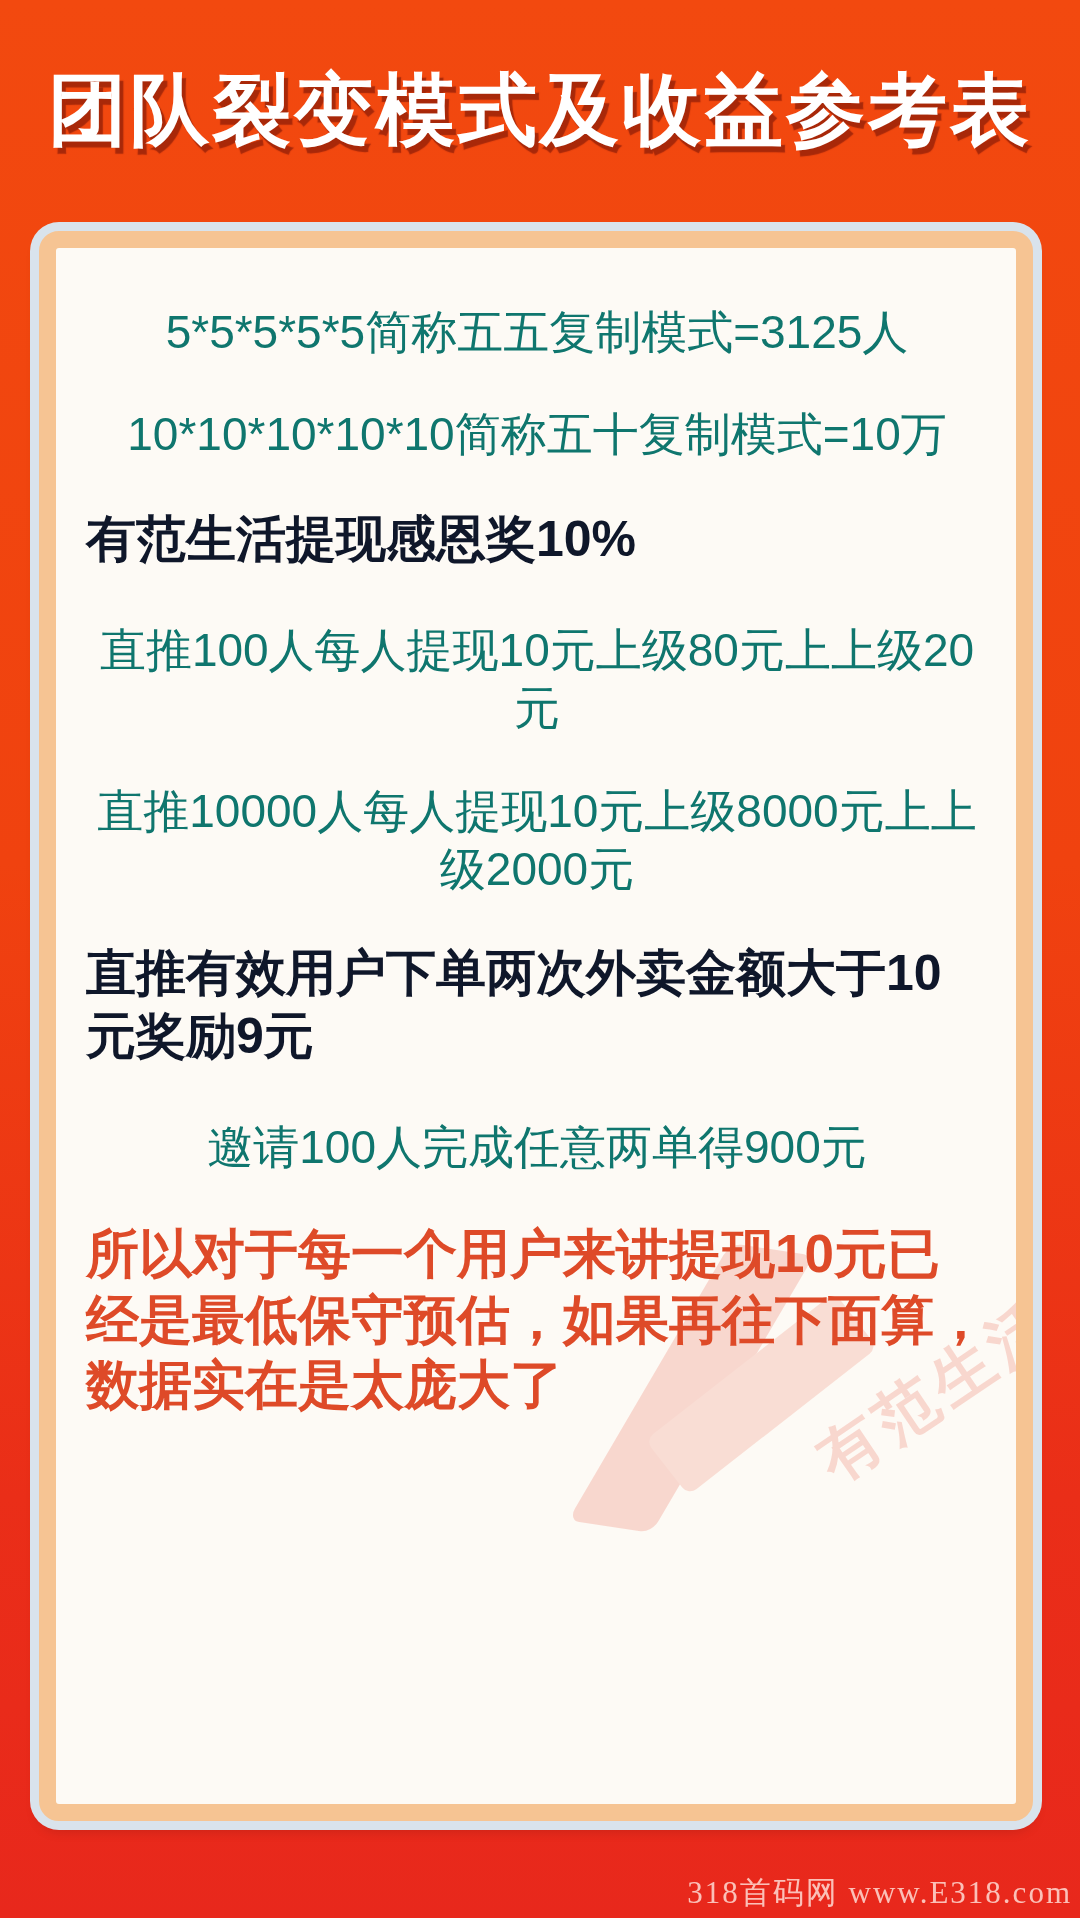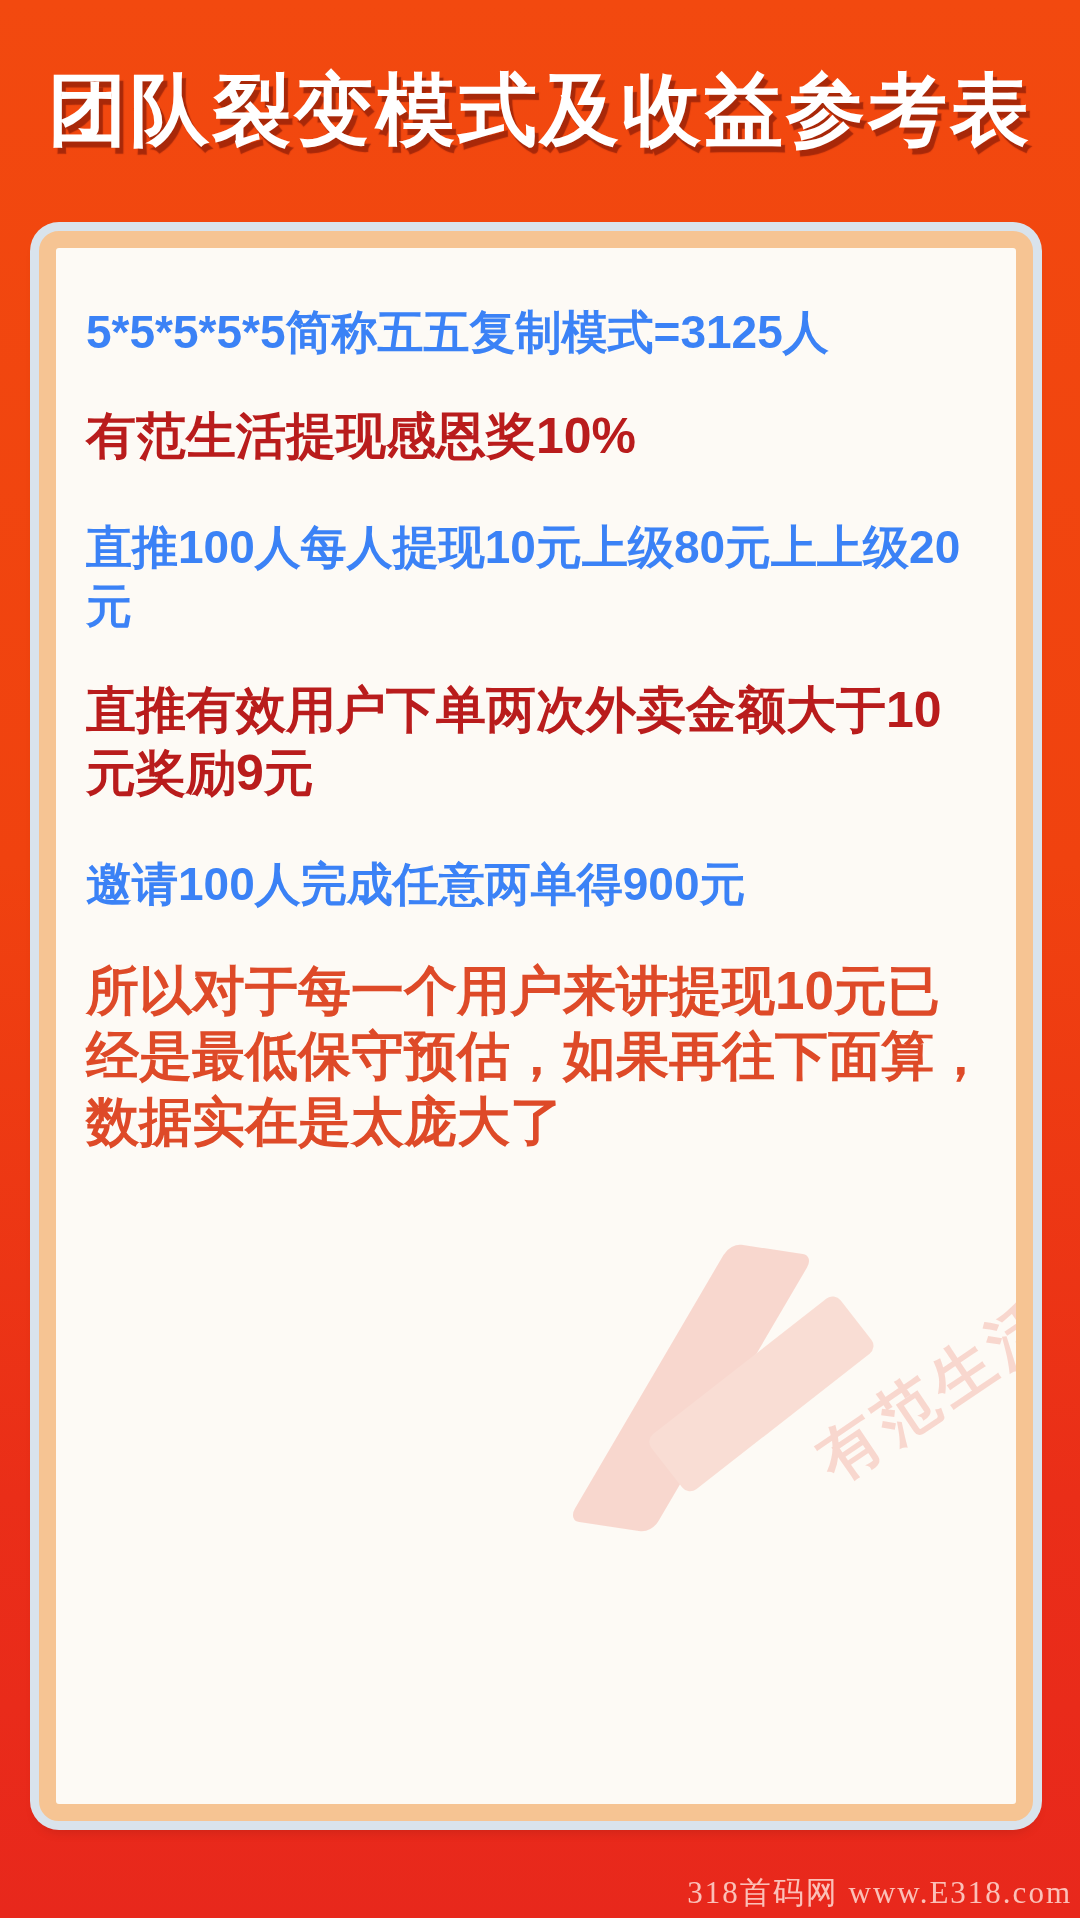--- a/index.html
+++ b/index.html
@@ -24,24 +24,24 @@
     border-radius:20px;
     box-shadow:0 0 0 9px #D9E3EC, 0 8px 14px rgba(0,0,0,0.18);
     overflow:hidden;
   }
   .card-content{
     position:relative;z-index:2;
     padding:55px 28px 20px 30px;
   }
   .card-content p{margin:0 0 44px;}
   p.black-line{
-    font-size:46px;line-height:1.27;color:#3b82f6;font-weight:700;
+    font-size:46px;line-height:1.27;color:#0f766e;font-weight:400;text-align:center;
   }
   p.red-heading{
-    font-size:50px;line-height:1.26;color:#b91c1c;font-weight:800;
+    font-size:50px;line-height:1.26;color:#0f172a;font-weight:800;
     margin-top:32px;margin-bottom:50px;
   }
   p.orange-paragraph{
     font-size:53px;line-height:1.24;color:#DE4A28;font-weight:800;
     margin-bottom:0;
   }
   
   .brand-watermark{
     position:absolute;z-index:1;
     left:520px;top:980px;width:470px;height:320px;
@@ -83,21 +83,23 @@
 
 <div class="card">
   <div class="brand-watermark">
     <div class="bw-stroke1"></div>
     <div class="bw-stroke2"></div>
     <div class="bw-text">有范生活</div>
   </div>
 
   <div class="card-content">
     <p class="black-line">5*5*5*5*5简称五五复制模式=3125人</p>
+    <p class="black-line">10*10*10*10*10简称五十复制模式=10万</p>
     <p class="red-heading">有范生活提现感恩奖10%</p>
     <p class="black-line">直推100人每人提现10元上级80元上上级20元</p>
+    <p class="black-line">直推10000人每人提现10元上级8000元上上级2000元</p>
     <p class="red-heading">直推有效用户下单两次外卖金额大于10元奖励9元</p>
     <p class="black-line">邀请100人完成任意两单得900元</p>
     <p class="orange-paragraph">所以对于每一个用户来讲提现10元已经是最低保守预估，如果再往下面算，数据实在是太庞大了</p>
   </div>
 </div>
 
 <div class="site-watermark">318首码网 www.E318.com</div>
 
 </body></html>

